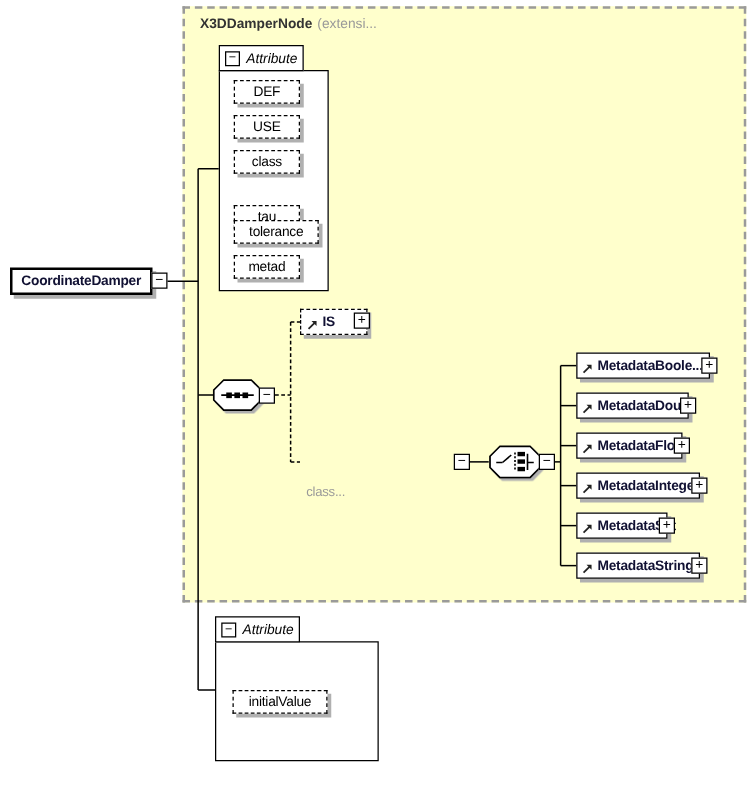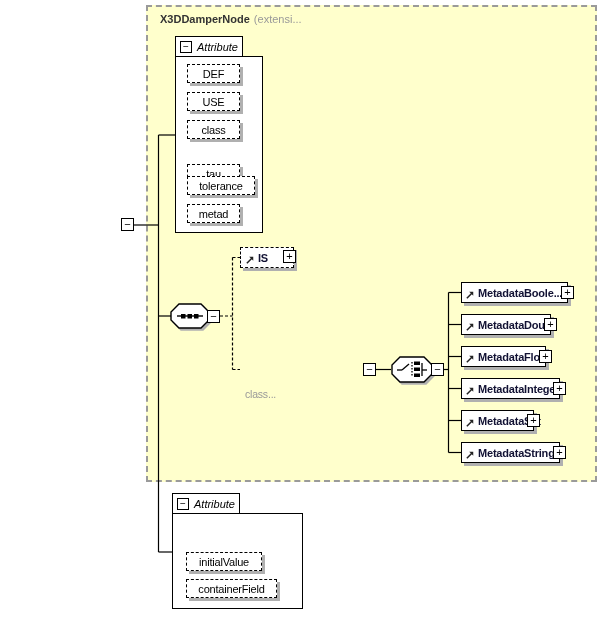--- a/index.html
+++ b/index.html
@@ -81,20 +81,23 @@
       <path d="M448.5,452.5 H462"></path>
     </g>
     <g stroke="#000" stroke-width="1.2" fill="none" stroke-dasharray="3,2">
       <path d="M220,316 H232.5"></path>
       <path d="M232.5,257.5 V369.5"></path>
       <path d="M232.5,257.5 H240"></path>
       <path d="M232.5,369.5 H240"></path>
     </g>
   </svg>
 
+  <div class="ebox center" style="left:8px; top:214px; width:114px; height:22px; border-width:2px;">
+    <span class="el-label">CoordinateDamper</span>
+  </div>
   <div class="toggle" style="left:121px; top:218px;">−</div>
 
   <div class="grp-body" style="left:175px; top:56px; width:88px; height:177px;"></div>
   <div class="grp-header" style="left:175px; top:36px; width:68px; height:21px;">
     <span class="mini-toggle">−</span>
     <span class="hdr-label">Attribute</span>
   </div>
   <div class="attr" style="left:187px; top:64px;  width:53px; height:19px;">
       <span class="a-label">DEF</span>
     </div>
@@ -202,17 +205,14 @@
   </div>
 
   <div class="grp-body" style="left:172px; top:513px; width:131px; height:96px;"></div>
   <div class="grp-header" style="left:172px; top:493px; width:68px; height:21px;">
     <span class="mini-toggle">−</span>
     <span class="hdr-label">Attribute</span>
   </div>
   <div class="attr" style="left:186px; top:552px; width:76px;  height:19px;">
       <span class="a-label">initialValue</span>
     </div>
-  <div class="attr" style="left:186px; top:579px; width:91px;  height:19px;">
-      <span class="a-label">containerField</span>
-    </div>
 
 </div>
 
 </body></html>

